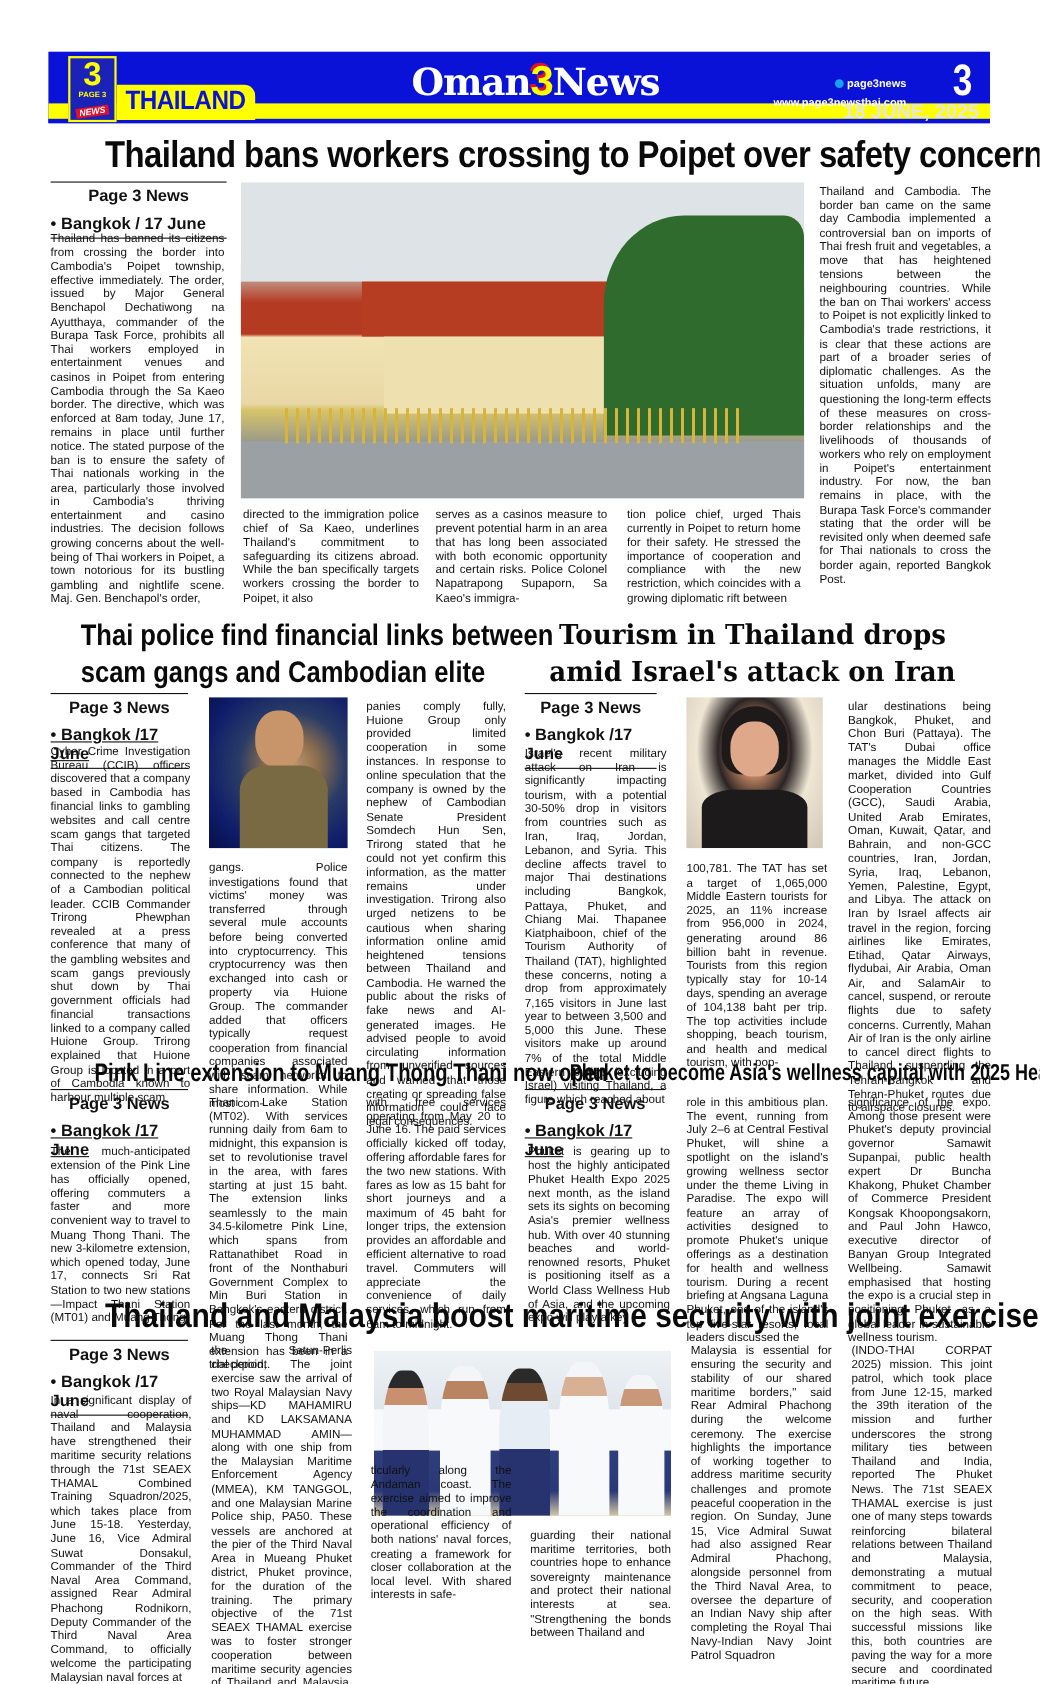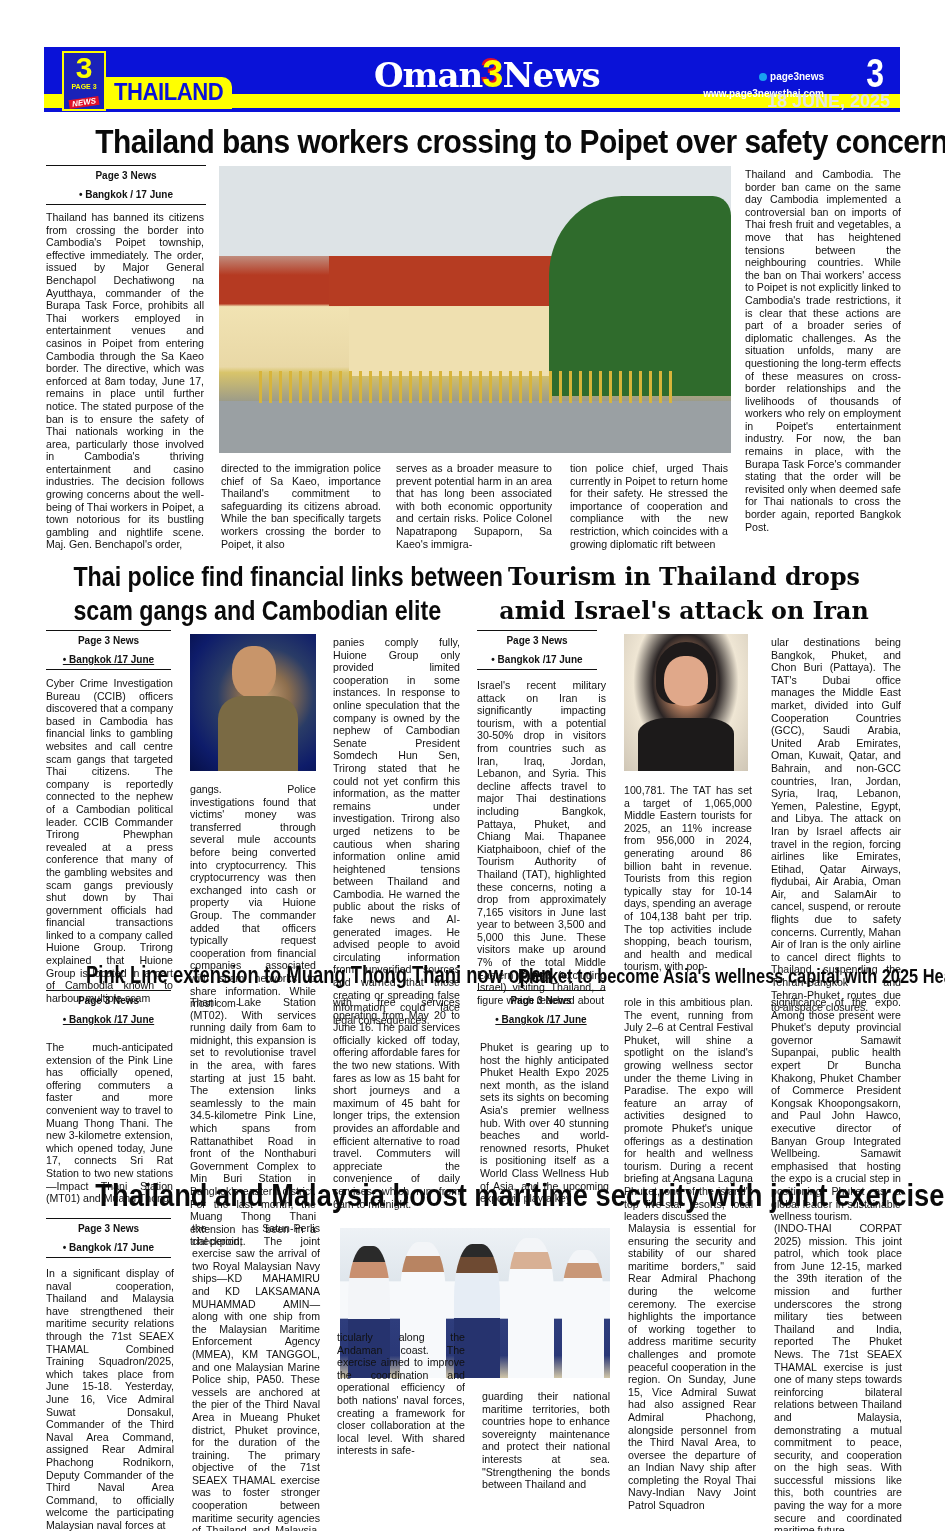--- a/index.html
+++ b/index.html
@@ -22,24 +22,24 @@
   .mh-url { position: absolute; right: 76px; top: 41px; font-size: 10px; color: #fff; font-weight: bold; }
   .mh-pagenum { position: absolute; right: 14px; top: 4px; font-size: 40px; font-weight: bold; color: #fff; line-height: 44px; transform: scaleX(0.8); }
   .mh-date { position: absolute; right: 10px; bottom: 0px; font-size: 18px; font-weight: bold; color: #e5e5e5; line-height: 14px; }
 
   
   .headline { position: absolute; font-family: "Liberation Sans", sans-serif; font-weight: bold; color: #0a0a0a; text-align: center; white-space: nowrap; transform-origin: center top; }
   .headline.serif { font-family: "DejaVu Serif", serif; font-weight: bold; }
 
   
   .col { position: absolute; font-size: 10.6px; line-height: 12.6px; text-align: justify; color: #111; }
-  .byline { position: absolute; font-size: 10px; font-weight: bold; }
+  .byline { position: absolute; font-size: 15px; font-weight: bold; }
   .byline .rule-top { border-top: 1.5px solid #111; padding-top: 4px; }
   .byline .src { display: block; text-align: center; margin-bottom: 8px; }
-  .byline .loc { display: block; padding-bottom: 4px; text-align: center; }
+  .byline .loc { display: block; padding-bottom: 4px; }
   .byline .rule-bot { border-bottom: 1.5px solid #111; }
 
   
   .photo { position: absolute; overflow: hidden; }
   .ph-border { background: linear-gradient(#d7dde0 0%, #e6e9ea 25%, #c9d0c8 26%, #b53a22 38%, #b53a22 48%, #f1e3b3 49%, #e9d8a6 70%, #d8c46a 72%, #8a8f92 85%, #9aa0a3 100%); }
   .ph-police { background: radial-gradient(ellipse at 60% 45%, #c19a70 0%, #8c6e4e 22%, #2a3c66 45%, #0e1c6a 75%, #061048 100%); }
   .ph-tat { background: radial-gradient(ellipse at 50% 35%, #e4b393 0%, #c88a66 18%, #2a2424 38%, #efe6d4 60%, #cfc6b6 100%); }
   .ph-navy { background: linear-gradient(#eef2f6 0%, #dfe6ec 35%, #f7f9fb 36%, #f7f9fb 60%, #2e3d7c 61%, #2a3877 85%, #d2c7a8 100%); }
 
   .ph-inner { position: absolute; }
@@ -80,22 +80,22 @@
 
 <div class="photo ph-border" style="left:219px; top:166px; width:512px; height:287px;">
   <div class="ph-inner" style="left:0;top:0;width:100%;height:90px;background:#dde3e6;"></div>
   <div class="ph-inner" style="left:110px;top:90px;width:300px;height:50px;background:#b63c22;"></div>
   <div class="ph-inner" style="left:130px;top:140px;width:260px;height:70px;background:#efe0b0;"></div>
   <div class="ph-inner" style="left:330px;top:30px;width:182px;height:200px;background:#2f6b2c;border-radius:40% 10% 0 0;"></div>
   <div class="ph-inner" style="left:0;top:235px;width:100%;height:52px;background:#9aa0a3;"></div>
   <div class="ph-inner" style="left:40px;top:205px;width:420px;height:32px;background:repeating-linear-gradient(90deg,#d8b43a 0 3px,transparent 3px 10px);"></div>
 </div>
 
-<div class="col" style="left:221px; top:462px; width:160px;">directed to the immigration police chief of Sa Kaeo, importance Thailand's commitment to safeguarding its citizens abroad. While the ban specifically targets workers crossing the border to Poipet, it also</div>
-<div class="col" style="left:396px; top:462px; width:156px;">serves as a broader measure to prevent potential harm in an area that has long been associated with both economic opportunity and certain risks. Police Colonel Napatrapong Supaporn, Sa Kaeo's immigra-</div>
+<div class="col" style="left:221px; top:462px; width:160px;">directed to the immigration police chief of Sa Kaeo, underlines Thailand's commitment to safeguarding its citizens abroad. While the ban specifically targets workers crossing the border to Poipet, it also</div>
+<div class="col" style="left:396px; top:462px; width:156px;">serves as a casinos measure to prevent potential harm in an area that has long been associated with both economic opportunity and certain risks. Police Colonel Napatrapong Supaporn, Sa Kaeo's immigra-</div>
 <div class="col" style="left:570px; top:462px; width:158px;">tion police chief, urged Thais currently in Poipet to return home for their safety. He stressed the importance of cooperation and compliance with the new restriction, which coincides with a growing diplomatic rift between</div>
 <div class="col" style="left:745px; top:168px; width:156px;">Thailand and Cambodia. The border ban came on the same day Cambodia implemented a controversial ban on imports of Thai fresh fruit and vegetables, a move that has heightened tensions between the neighbouring countries. While the ban on Thai workers' access to Poipet is not explicitly linked to Cambodia's trade restrictions, it is clear that these actions are part of a broader series of diplomatic challenges. As the situation unfolds, many are questioning the long-term effects of these measures on cross-border relationships and the livelihoods of thousands of workers who rely on employment in Poipet's entertainment industry. For now, the ban remains in place, with the Burapa Task Force's commander stating that the order will be revisited only when deemed safe for Thai nationals to cross the border again, reported Bangkok Post.</div>
 
 <div class="headline" style="left:44px; top:560px; width:420px; font-size:27px; line-height:34px; transform:scaleX(0.86);">
   <div>Thai police find financial links between</div>
   <div>scam gangs and Cambodian elite</div>
 </div>
 
 <div class="byline" style="left:46px; top:630px; width:125px;">
   <div class="rule-top">

